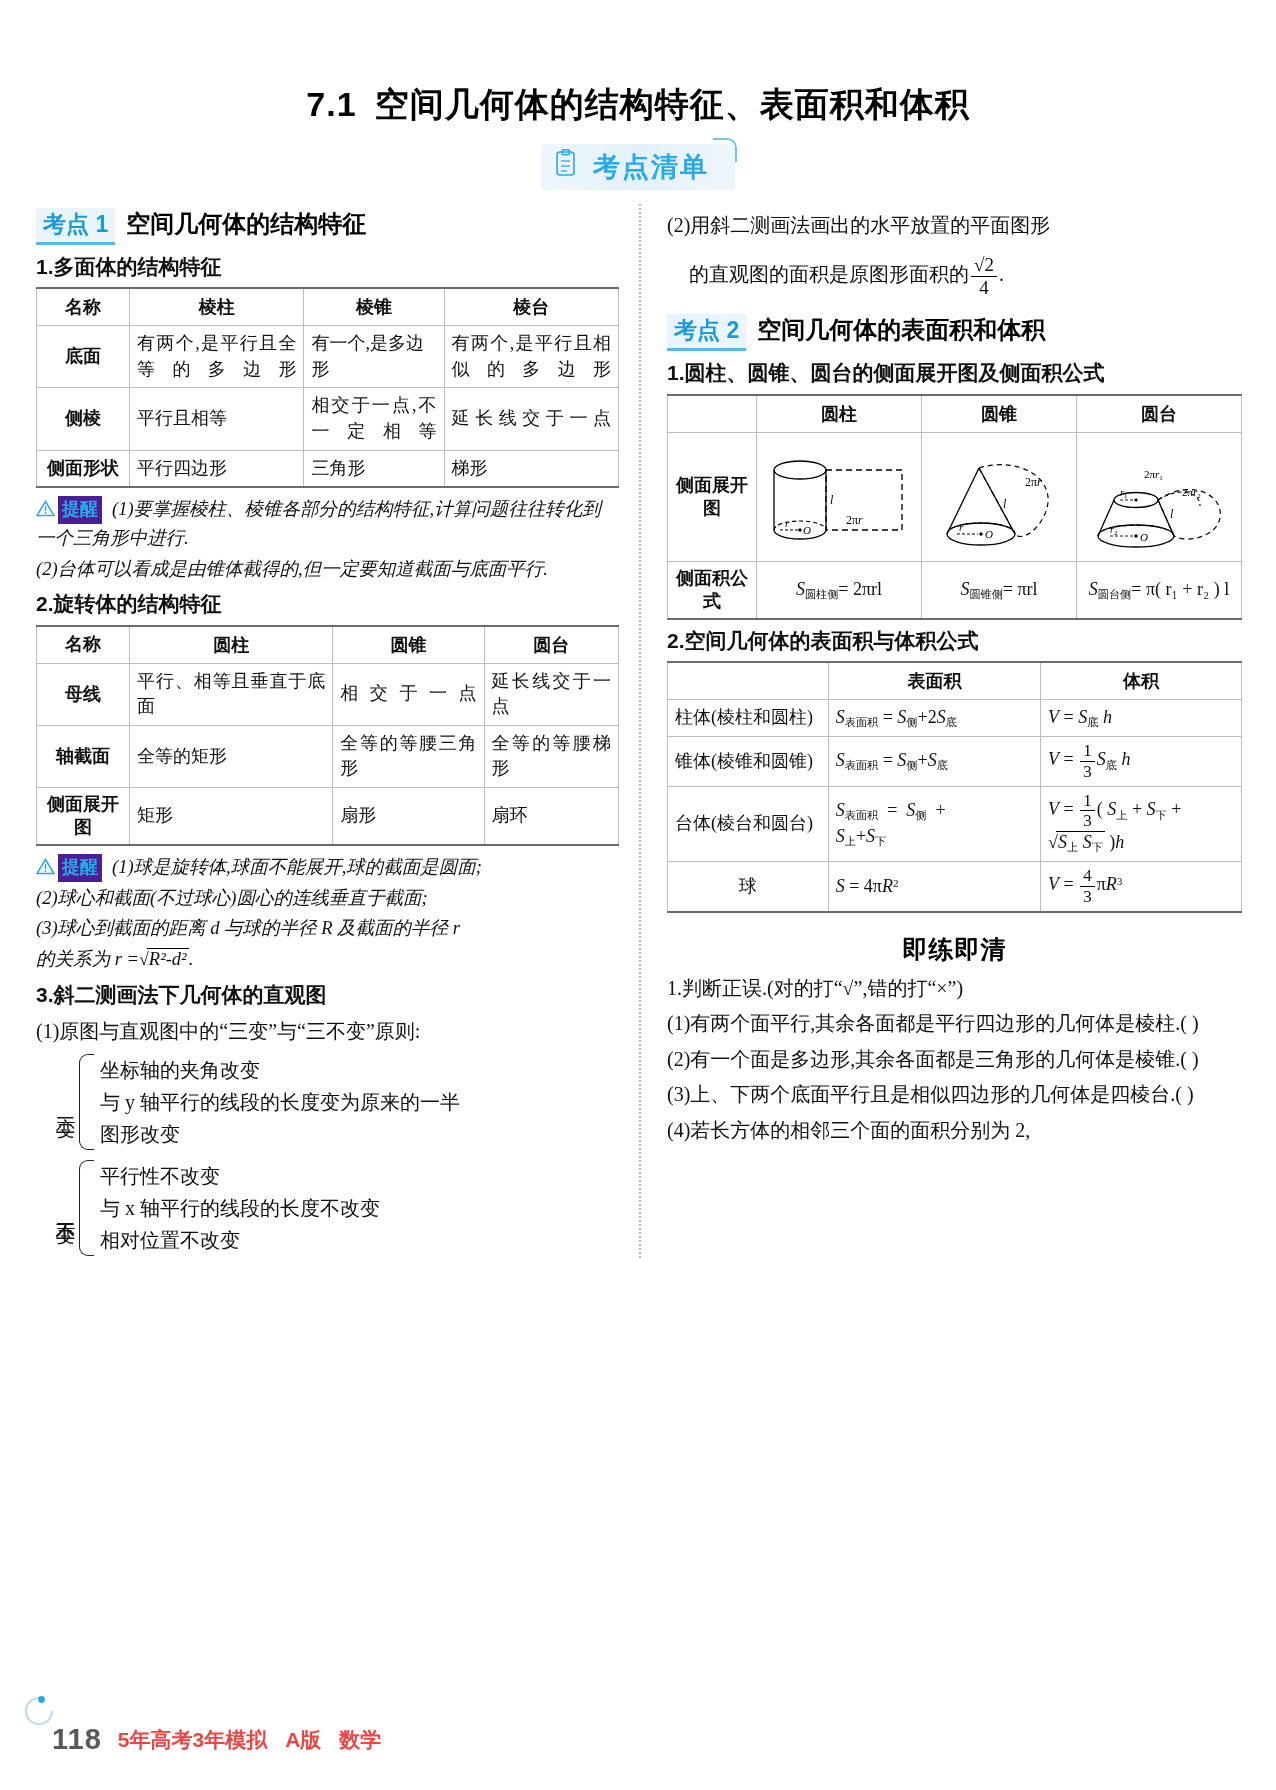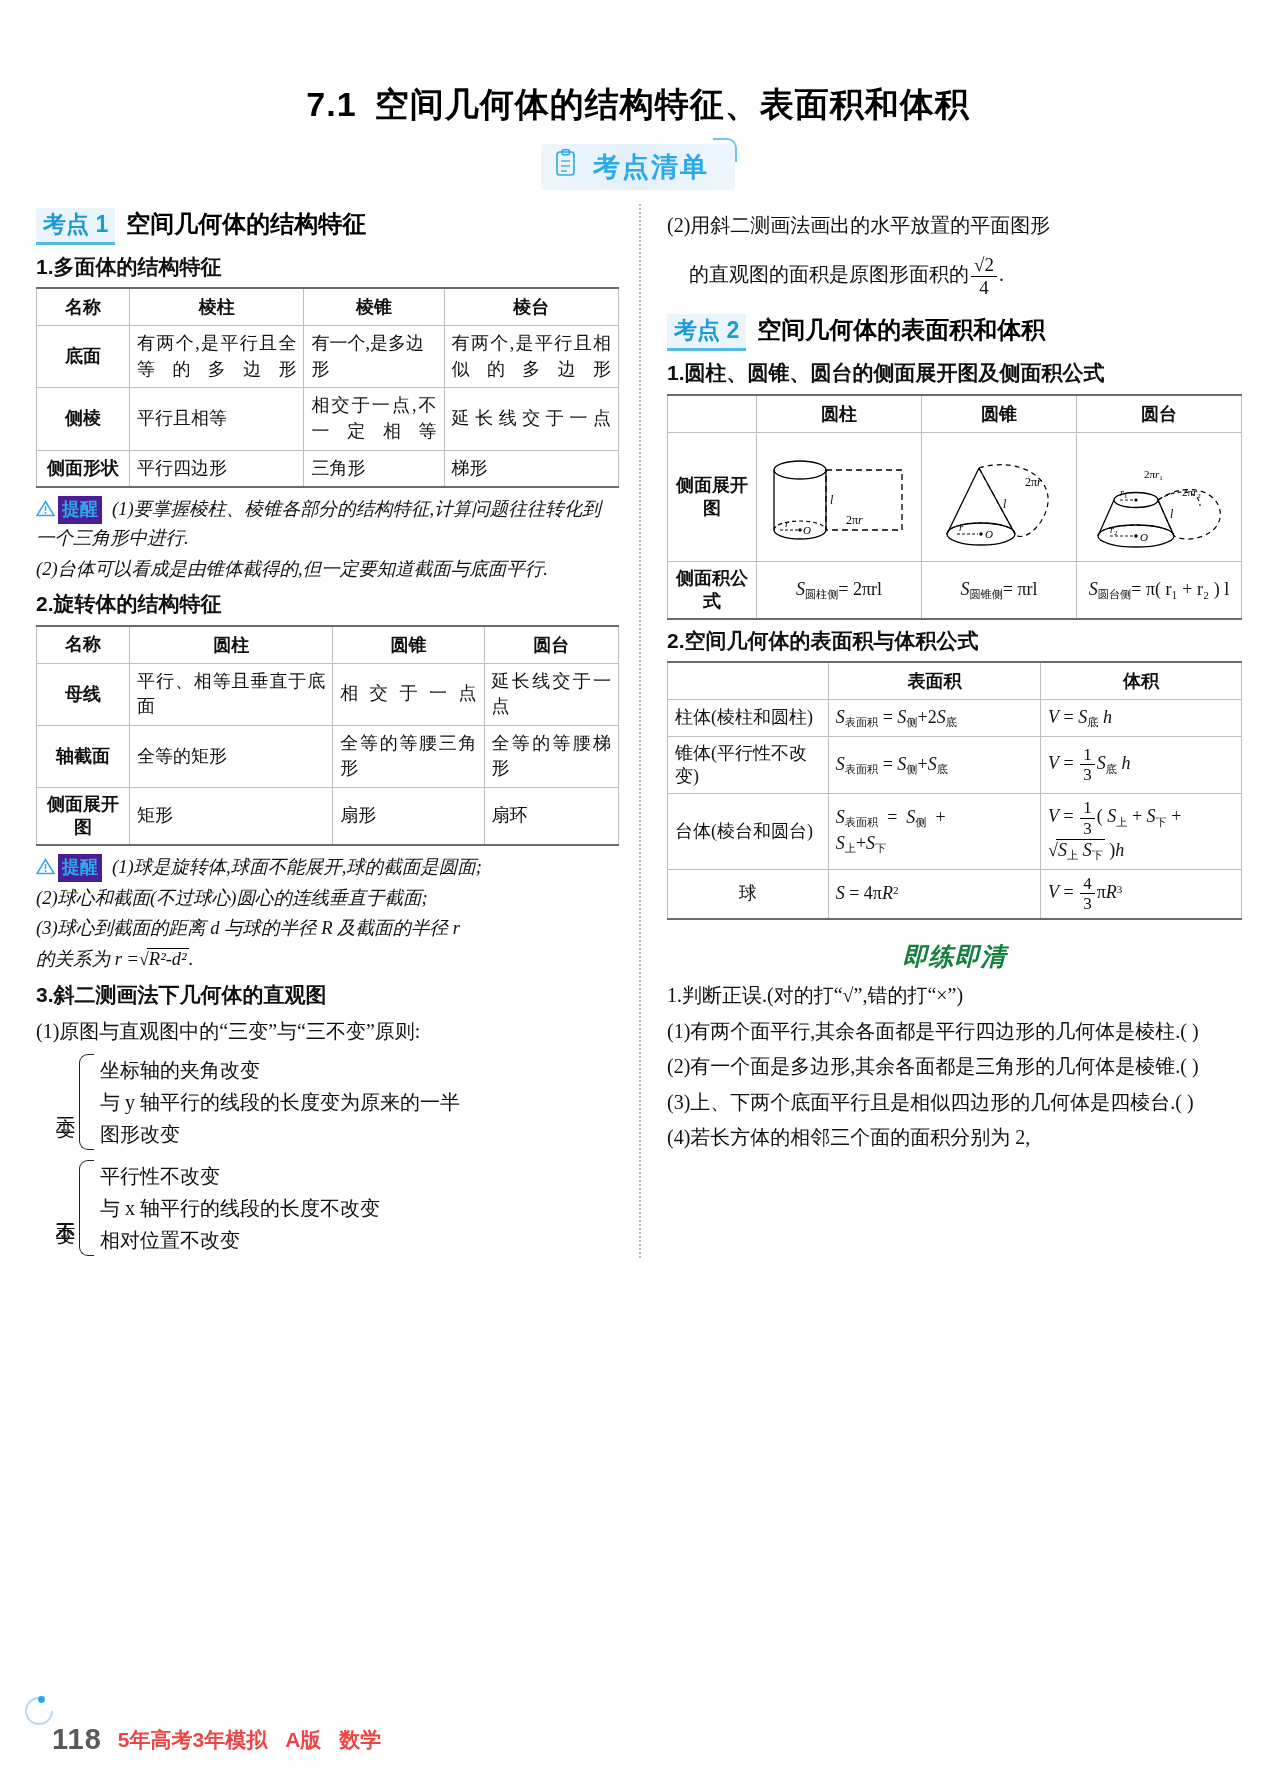--- a/index.html
+++ b/index.html
@@ -124,21 +124,21 @@
   .curly {
     display:inline-block; width:14px; align-self:stretch;
     border-left:1.6px solid #222; border-top:1.6px solid #222; border-bottom:1.6px solid #222;
     border-radius:9px 0 0 9px; margin-right:6px;
   }
 
   
   .jlq { text-align:center; margin:20px 0 6px 0; }
   .jlq span {
     font-family:"Liberation Sans","DejaVu Sans",sans-serif;
-    font-weight:bold; font-size:25px; color:#15803d; letter-spacing:1px;font-style:italic;
+    font-weight:bold; font-size:25px; color:#000000; letter-spacing:1px;
   }
   .q { font-size:20px; line-height:1.62; margin:3px 0; }
 
   
   .footer { position:absolute; left:0; bottom:34px; width:100%; }
   .footer-inner { display:flex; align-items:center; padding-left:52px; }
   .pnum {
     font-family:"Liberation Sans","DejaVu Sans",sans-serif;
     font-weight:bold; font-size:29px; color:#5a5a5a; letter-spacing:1px; margin-right:16px;
   }
@@ -412,21 +412,21 @@
           <td class="lbl" style="text-align:left; font-weight:normal;">柱体(棱柱和圆柱)</td>
           <td class="cell">
             <i class="mv">S</i><span class="sub">表面积</span> = <i class="mv">S</i><span class="sub">侧</span>+2<i class="mv">S</i><span class="sub">底</span>
           </td>
           <td class="cell">
             <i class="mv">V</i> = <i class="mv">S</i><span class="sub">底</span> <i class="mv">h</i>
           </td>
         </tr>
 
         <tr>
-          <td class="lbl" style="text-align:left; font-weight:normal;">锥体(平行性不改变)</td>
+          <td class="lbl" style="text-align:left; font-weight:normal;">锥体(棱锥和圆锥)</td>
           <td class="cell">
             <i class="mv">S</i><span class="sub">表面积</span> = <i class="mv">S</i><span class="sub">侧</span>+<i class="mv">S</i><span class="sub">底</span>
           </td>
           <td class="cell">
             <i class="mv">V</i> = <span class="frac"><span class="n">1</span><span class="d">3</span></span><i class="mv">S</i><span class="sub">底</span> <i class="mv">h</i>
           </td>
         </tr>
 
         <tr>
           <td class="lbl" style="text-align:left; font-weight:normal;">台体(棱台和圆台)</td>

